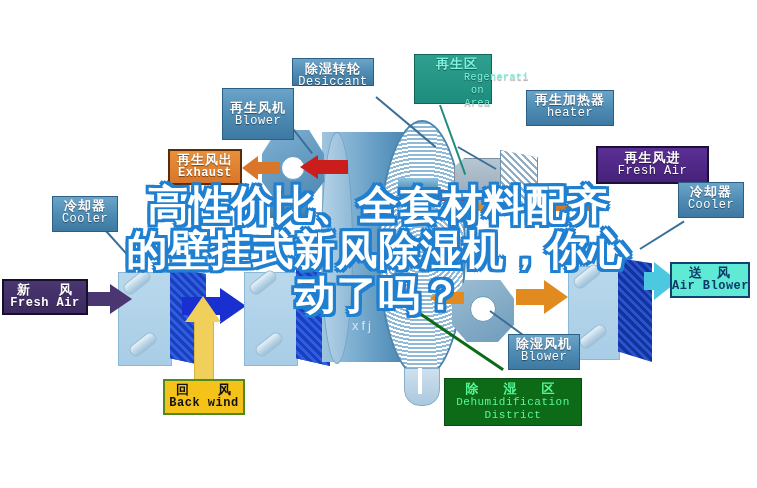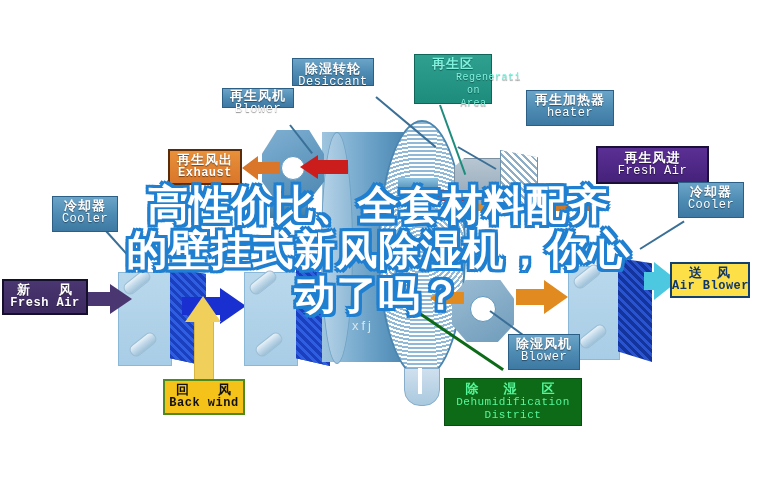--- a/index.html
+++ b/index.html
@@ -10,28 +10,28 @@
   .lbl{position:absolute;text-align:center;line-height:1.05;
        box-sizing:border-box;white-space:nowrap;}
   .lbl .cn{display:block;font-weight:bold;letter-spacing:1px;}
   .lbl .en{display:block;font-family:"Liberation Mono",monospace;letter-spacing:0.5px;}
 
   
   .blue-lbl{background:linear-gradient(180deg,#6ba4c8 0%,#4f8cb4 50%,#3d79a2 100%);
             color:#ffffff;border:1px solid #2c5f85;
             text-shadow:0 1px 1px rgba(0,0,0,.45);}
   .teal-lbl{background:linear-gradient(180deg,#2fa090 0%,#1d8c7c 100%);
-            color:#7ff3de;border:1px solid #0f6558;text-shadow:0 1px 1px rgba(0,0,0,.4);}
+            color:#7ff3de;border:1px solid #0f6558;text-shadow:0 1px 1px rgba(0,0,0,.4);padding-left:8px;}
   .orange-lbl{background:linear-gradient(180deg,#e8903a 0%,#d9762a 100%);
             color:#ffffff;border:2px solid #5a2c0a;text-shadow:0 1px 1px rgba(0,0,0,.5);}
   .purple-lbl{background:linear-gradient(180deg,#5b2f94 0%,#45227a 100%);
             color:#ffffff;border:2px solid #1b1038;text-shadow:0 1px 1px rgba(0,0,0,.5);}
   .purple2-lbl{background:linear-gradient(180deg,#4a3670 0%,#3d2a60 100%);
             color:#ffffff;border:2px solid #14102c;text-shadow:0 1px 1px rgba(0,0,0,.5);}
-  .cyan-lbl{background:#fde047;color:#10386b;border:2px solid #12406f;}
+  .cyan-lbl{background:#5eead4;color:#10386b;border:2px solid #12406f;}
   .green-lbl{background:#0d6b18;color:#55f79a;border:1px solid #0a4d12;}
   .yellow-lbl{background:#f5c21a;color:#111111;border:2px solid #4f8a1e;}
 
   
   .line{position:absolute;transform-origin:0 50%;height:2px;background:#3a6f97;}
   .line.teal{background:#1d8c7c;}
   .line.green{background:#0d6b18;}
   .line.thick{height:3px;}
 
   
@@ -194,21 +194,21 @@
   <div class="line" style="left:640px;top:248px;width:52px;transform:rotate(-32deg);"></div>
   <div class="line" style="left:106px;top:230px;width:56px;transform:rotate(48deg);"></div>
   <div class="line" style="left:490px;top:310px;width:48px;transform:rotate(36deg);"></div>
   <div class="line green thick" style="left:402px;top:300px;width:122px;transform:rotate(34deg);"></div>
 
   <div class="lbl blue-lbl" style="left:292px;top:58px;width:82px;height:28px;padding-top:3px;">
     <span class="cn" style="font-size:13px;">除湿转轮</span>
     <span class="en" style="font-size:12px;font-family:Liberation Mono, monospace;">Desiccant</span>
   </div>
 
-  <div class="lbl blue-lbl" style="left:222px;top:88px;width:72px;height:20px;padding-top:0;">
+  <div class="lbl blue-lbl" style="left:222px;top:88px;width:72px;height:52px;padding-top:12px;">
     <span class="cn" style="font-size:13px;">再生风机</span>
     <span class="en" style="font-size:12px;">Blower</span>
   </div>
 
   <div class="lbl teal-lbl" style="left:414px;top:54px;width:78px;height:50px;padding-top:2px;">
     <span class="cn" style="font-size:13px;">再生区</span>
     <span class="en" style="font-size:10px;white-space:normal;line-height:13px;margin-left:41px;">Regenerati on Area</span>
   </div>
 
   <div class="lbl orange-lbl" style="left:168px;top:149px;width:74px;height:36px;padding-top:2px;">

